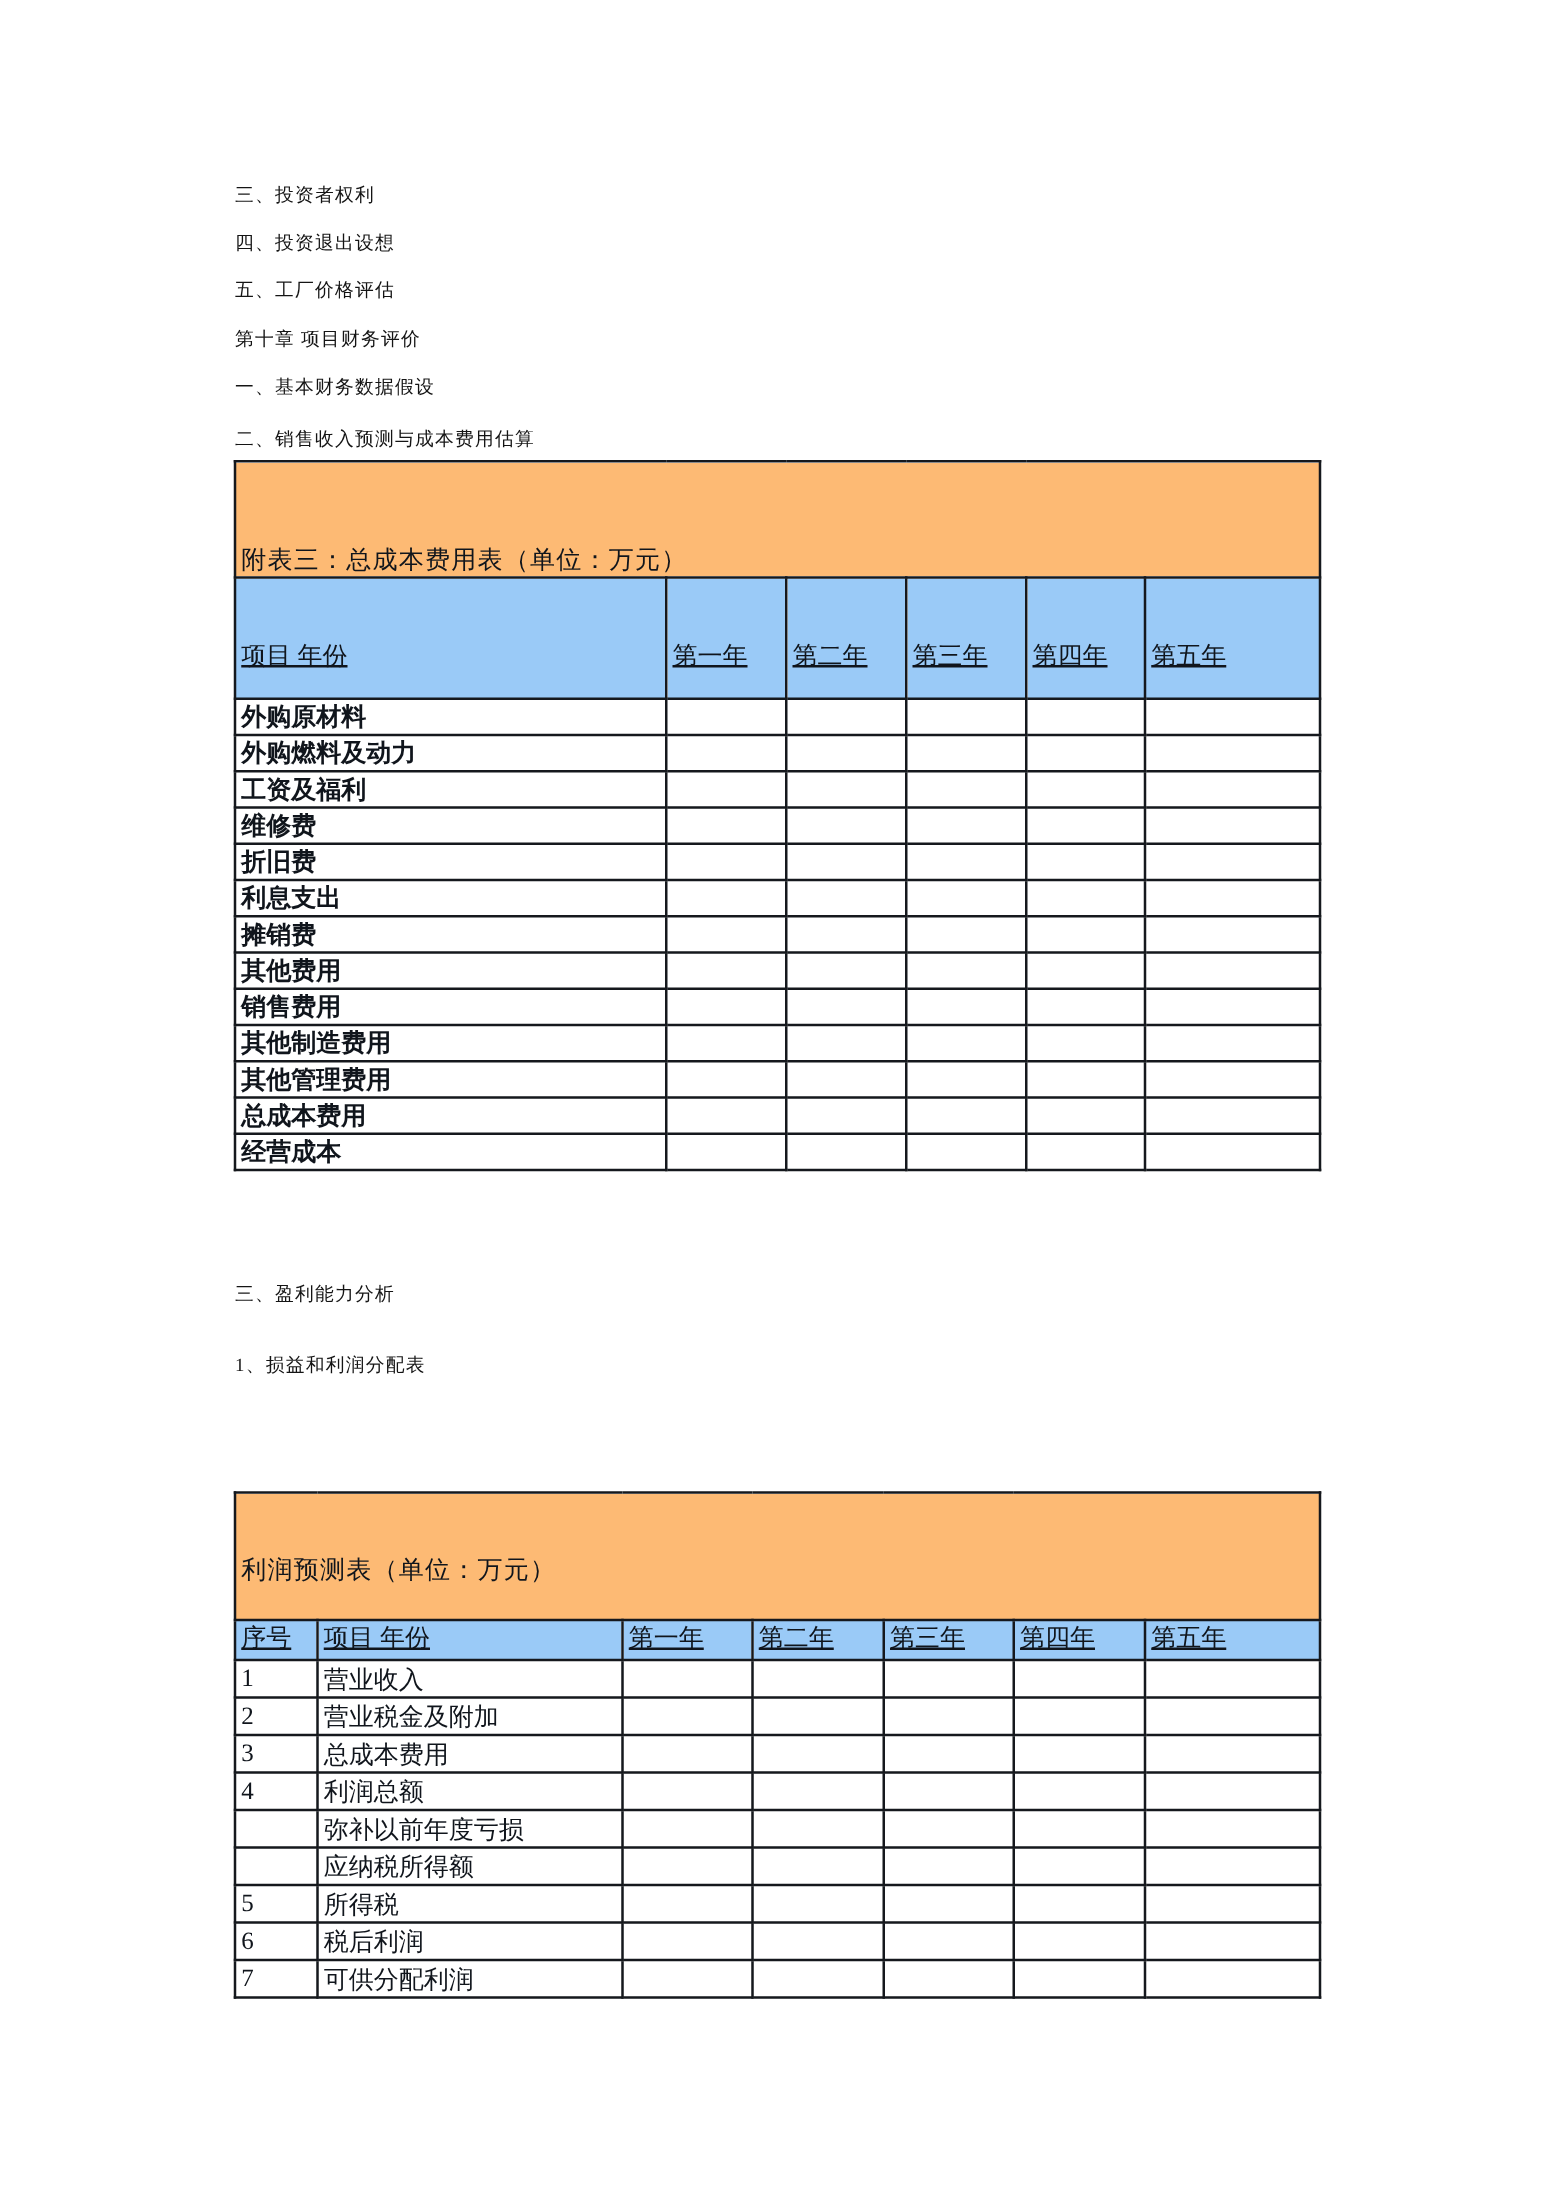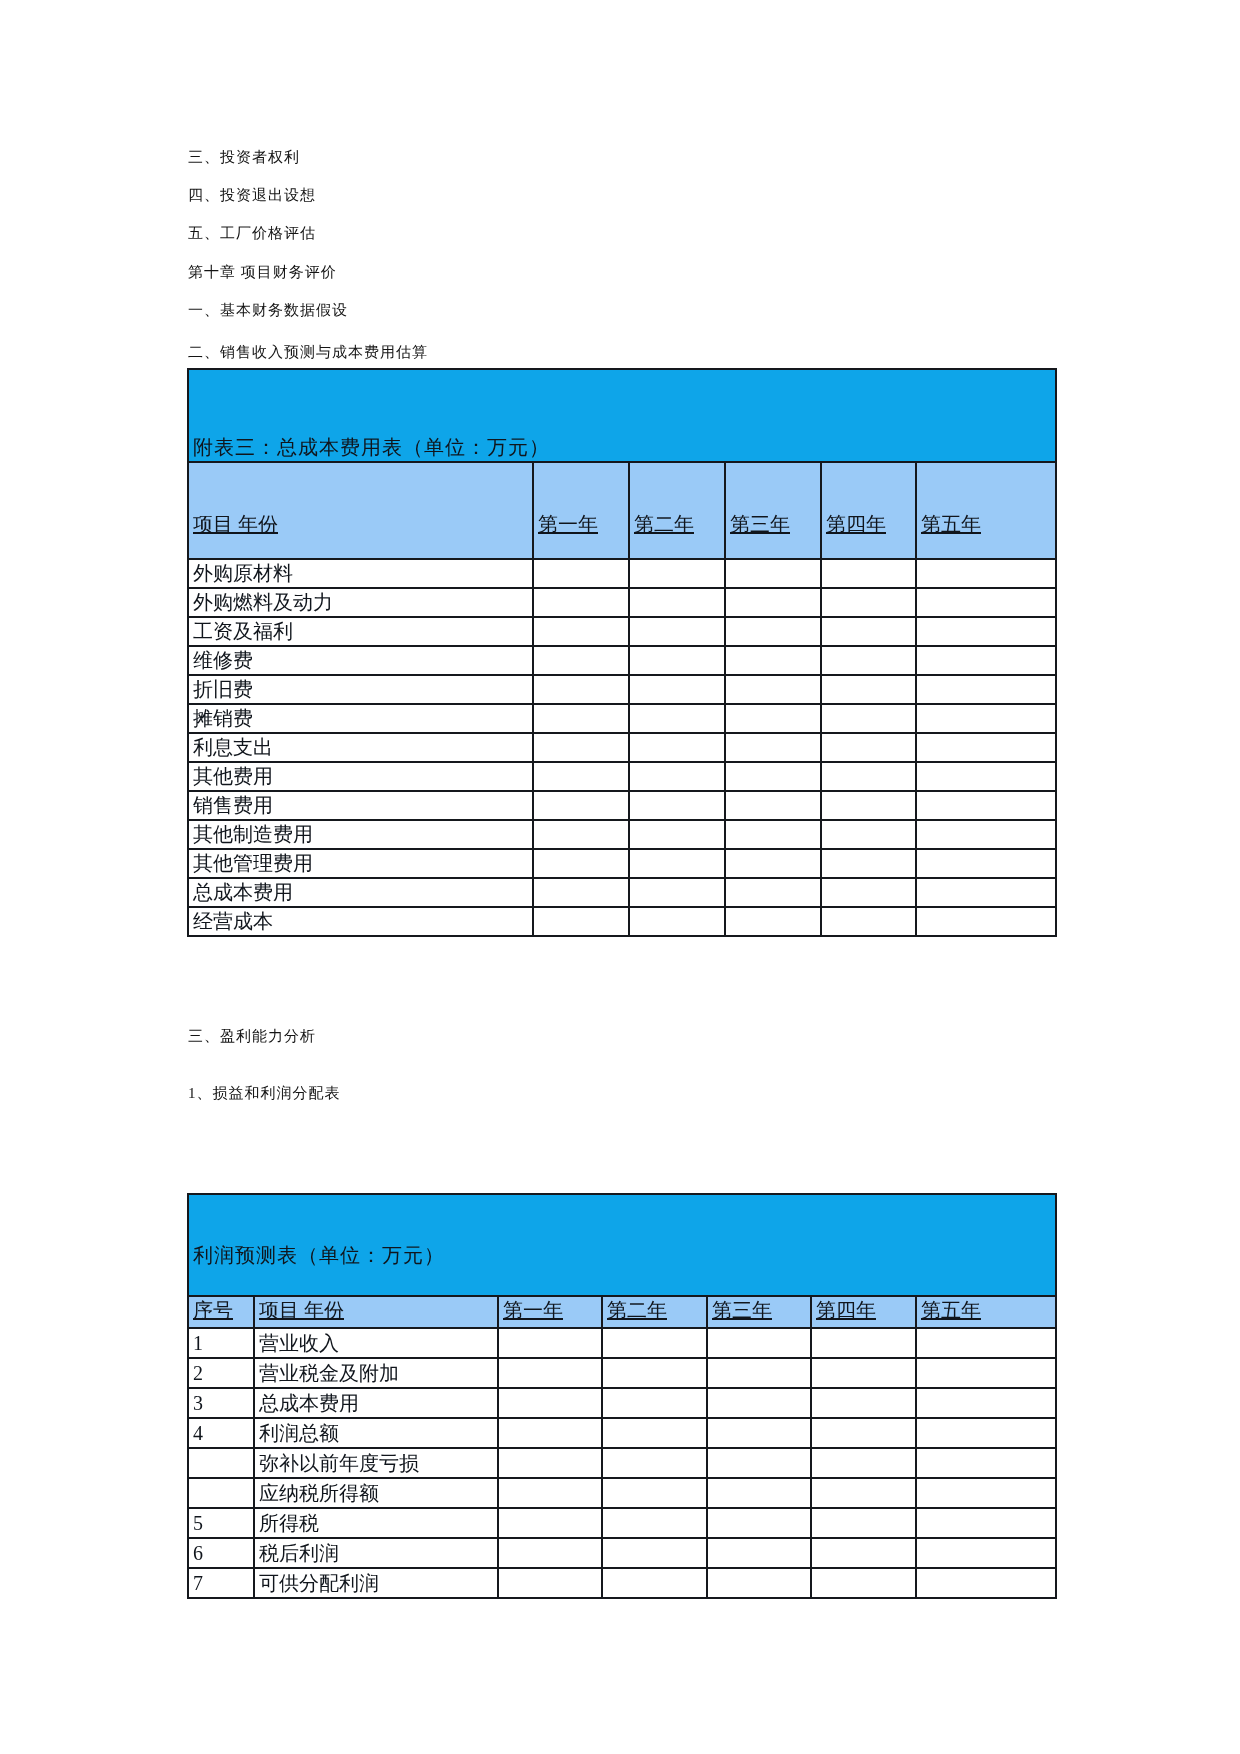--- a/index.html
+++ b/index.html
@@ -30,38 +30,38 @@
     font-size: 20px;
     color: #10151c;
   }
   table.doc-table td {
     border: 2px solid #15181d;
     padding: 0 0 0 4px;
     overflow: hidden;
     white-space: nowrap;
   }
   td.banner {
-    background: #0ea5e9;
+    background: #fdba74;
     vertical-align: bottom;
     padding-bottom: 15px;
     letter-spacing: 1px;
   }
   td.colhead {
     background: #9acaf7;
     vertical-align: bottom;
     text-decoration: underline;
   }
   .t1 td.colhead { padding-bottom: 20px; }
   .t2 td.colhead { padding-bottom: 3px; }
   .t2 td.banner  { padding-bottom: 26px; }
   tr.data td { background: #ffffff; vertical-align: middle; }
   .t1 { top: 368px; }
   .t1 tr.title-row  { height: 93px; }
   .t1 tr.header-row { height: 97px; }
-  .t1 tr.data       { height: 20px; }
+  .t1 tr.data       { height: 20px; font-weight: bold; }
   .t2 { top: 1193px; padding-left: 27px; }
   .t2 tr.title-row  { height: 102px; }
   .t2 tr.header-row { height: 32px; }
   .t2 tr.data       { height: 30px; }
 </style>
 </head>
 <body>
 
 <div class="para" style="top:145px">三、投资者权利</div>
 <div class="para" style="top:183px">四、投资退出设想</div>
@@ -125,29 +125,29 @@
       </tr>
   <tr class="data">
         <td>折旧费</td>
         <td></td>
         <td></td>
         <td></td>
         <td></td>
         <td></td>
       </tr>
   <tr class="data">
+        <td>利息支出</td>
+        <td></td>
+        <td></td>
+        <td></td>
+        <td></td>
+        <td></td>
+      </tr>
+  <tr class="data">
         <td>摊销费</td>
-        <td></td>
-        <td></td>
-        <td></td>
-        <td></td>
-        <td></td>
-      </tr>
-  <tr class="data">
-        <td>利息支出</td>
         <td></td>
         <td></td>
         <td></td>
         <td></td>
         <td></td>
       </tr>
   <tr class="data">
         <td>其他费用</td>
         <td></td>
         <td></td>

